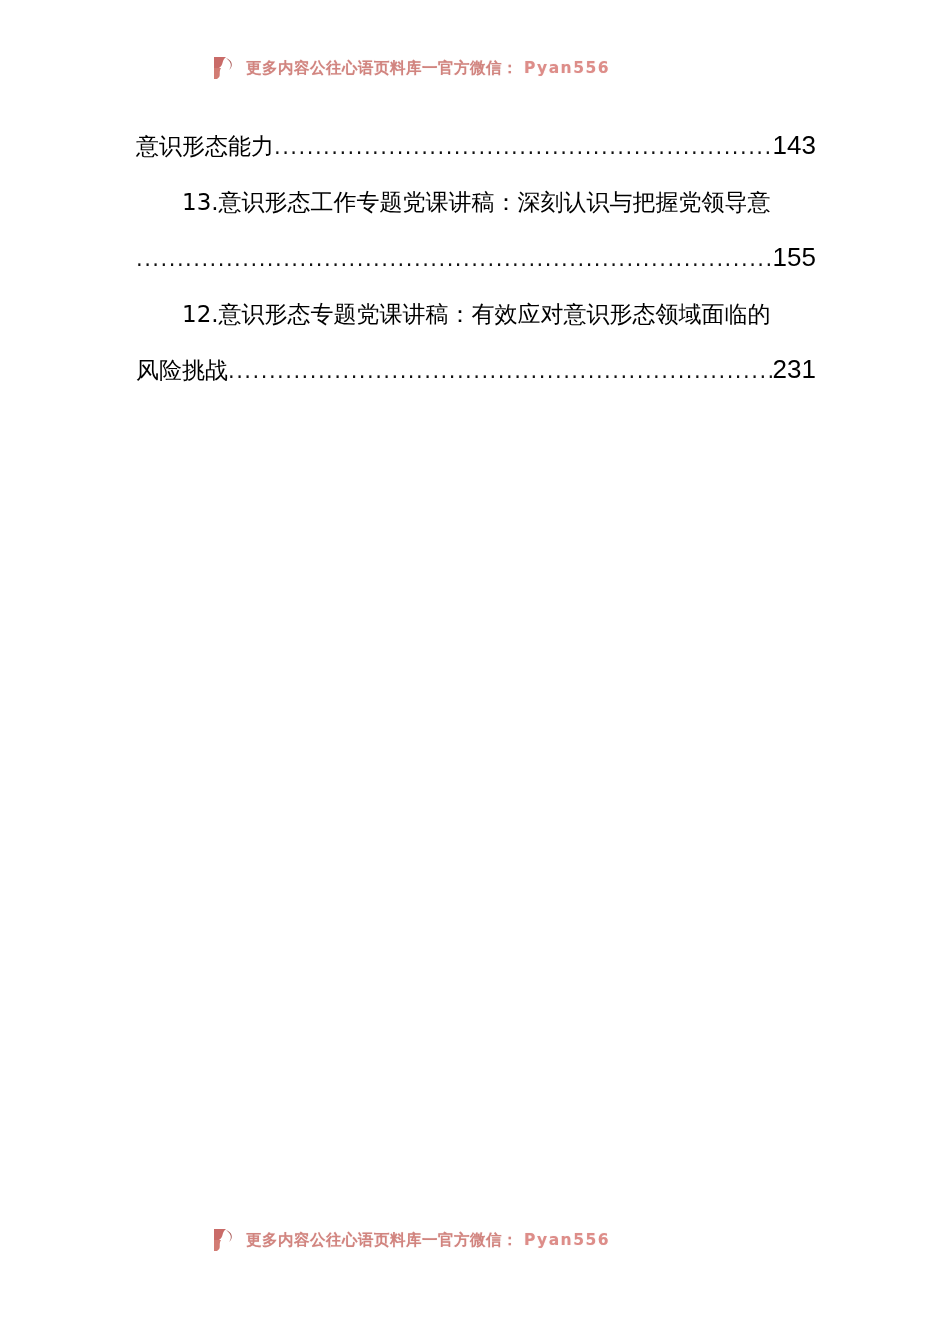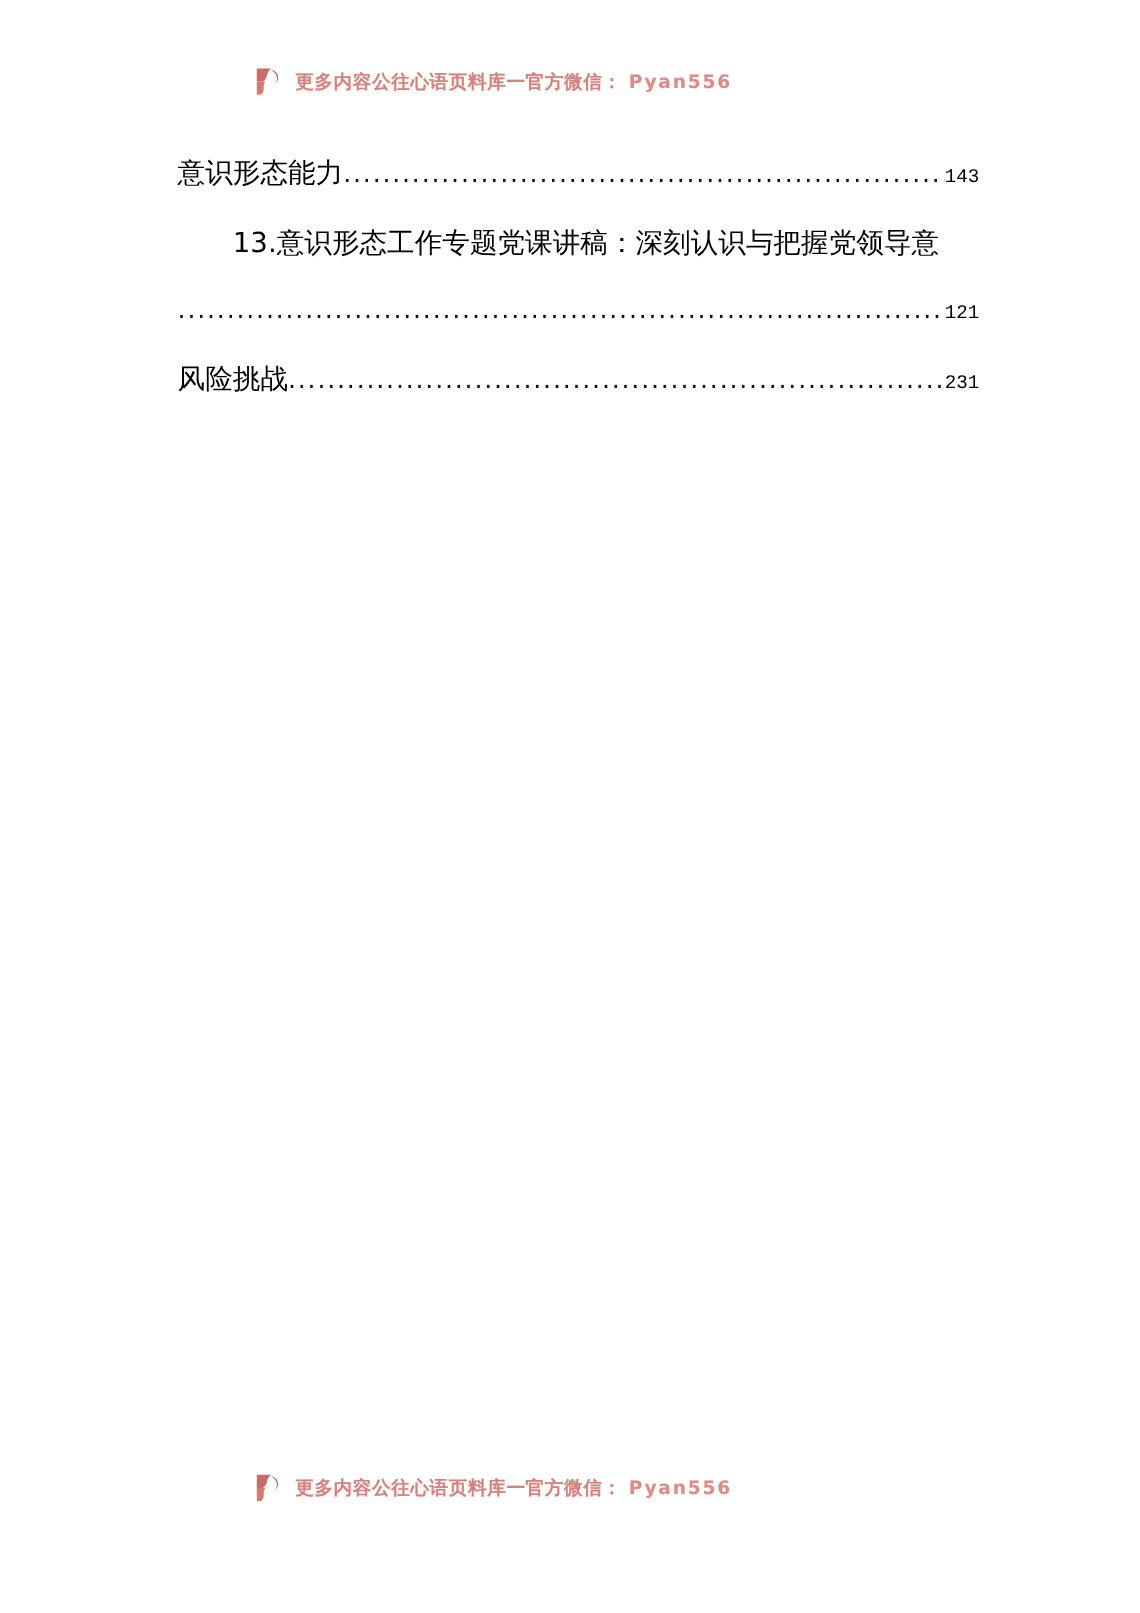--- a/index.html
+++ b/index.html
@@ -61,21 +61,20 @@
     position: absolute;
     left: 136px;
     top: 118px;
     width: 680px;
     color: #000000;
     font-size: 23px;
     line-height: 55px;
   }
   .toc-entry {
     text-align: justify;
-    margin-left: 12px;
   }
   .toc-line {
     display: block;
     white-space: nowrap;
   }
   .toc-line.indent { text-indent: 46px; }
 
   .toc-title {
     font-family: "DejaVu Sans", sans-serif;
     font-size: 23px;
@@ -83,22 +82,22 @@
   .leader {
     display: inline-block;
     overflow: hidden;
     white-space: nowrap;
     vertical-align: bottom;
     letter-spacing: 1.5px;
     font-size: 21px;
     color: #111;
   }
   .pageno {
-    font-family: Liberation Mono, monospace;
-    font-size: 16px;
+    font-family: Liberation Sans, sans-serif;
+    font-size: 26px;
   }
   
   .tail {
     display: flex;
     align-items: baseline;
     width: 100%;
   }
   .tail .leader {
     flex: 1 1 auto;
     min-width: 10px;
@@ -129,25 +128,28 @@
         <span class="pageno">143</span>
       </div>
     </div>
 
     <div class="toc-entry">
       <div class="toc-line indent">
         <span class="toc-title">13.意识形态工作专题党课讲稿：深刻认识与把握党领导意</span>
       </div>
       <div class="toc-line tail">
         <span class="leader">......................................................................................................</span>
-        <span class="pageno">121</span>
+        <span class="pageno">155</span>
       </div>
     </div>
 
     <div class="toc-entry">
+      <div class="toc-line indent">
+        <span class="toc-title">12.意识形态专题党课讲稿：有效应对意识形态领域面临的</span>
+      </div>
       <div class="toc-line tail">
         <span class="toc-title">风险挑战</span>
         <span class="leader">......................................................................................................</span>
         <span class="pageno">231</span>
       </div>
     </div>
 
   </div>
 
   <div class="watermark bottom">

